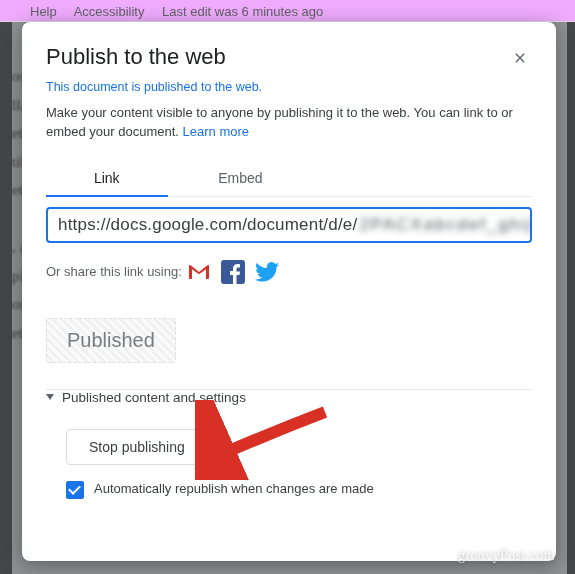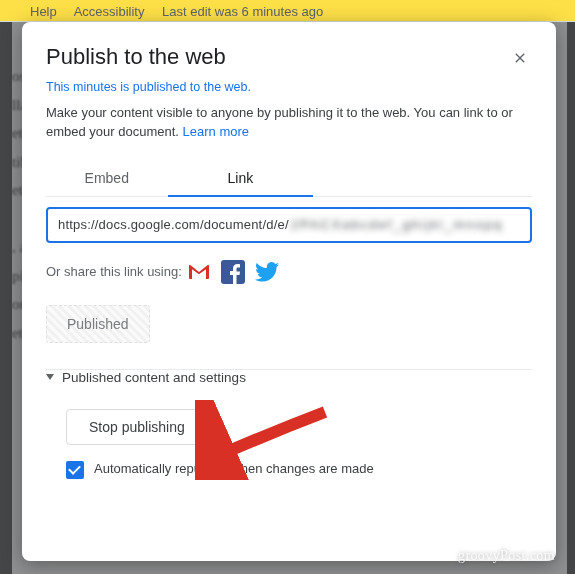--- a/index.html
+++ b/index.html
@@ -7,21 +7,21 @@
       width: 575px; height: 574px;
       font-family: Arial, "Helvetica Neue", sans-serif;
       background: #6b6b6b;
       position: relative;
       overflow: hidden;
     }
     .bg-menu {
       position: absolute;
       top: 0; left: 0; right: 0;
       height: 22px;
-      background: #fde047;
+      background: #f0abfc;
       font-size: 13px;
       color: #5f6368;
       padding: 4px 0 0 30px;
       border-bottom: 1px solid #dadce0;
     }
     .bg-menu span { margin-right: 14px; }
     .bg-body-text {
       position: absolute;
       top: 22px; left: 12px;
       right: 8px; bottom: 0;
@@ -112,21 +112,21 @@
       background: #1a73e8;
     }
     .tabs .tab:nth-child(2) { flex: 0 0 30%; }
     .link-input {
       width: 100%;
       margin-top: 10px;
       border: 2px solid #1a73e8;
       border-radius: 4px;
       height: 36px;
       padding: 0 10px;
-      font-size: 13px;
+      font-size: 17px;
       color: #3c4043;
       font-family: Arial, sans-serif;
       letter-spacing: 0.2px;
       white-space: nowrap;
       overflow: hidden;
       display: flex;
       align-items: center;
     }
     .link-input .blur { filter: blur(3px); opacity: 0.9; margin-left: 2px; letter-spacing: 2px; }
     .share-row {
@@ -137,26 +137,26 @@
       color: #5f6368;
     }
     .share-row .label { }
     .share-row .icon {
       width: 26px; height: 26px;
       margin: 0 4px;
       display: flex; align-items: center; justify-content: center;
     }
     .gmail-icon svg, .fb-icon svg, .tw-icon svg { width: 24px; height: 24px; }
     .status-btn {
-      margin-top: 20px;
+      margin-top: 33px;
       display: inline-block;
       padding: 10px 20px;
       border: 1px dashed #e0e0e0;
       color: #7a7d80;
-      font-size: 14px;
+      font-size: 20px;
       background: repeating-linear-gradient(45deg, #fafafa, #fafafa 3px, #f1f1f1 3px, #f1f1f1 6px);
       border-radius: 3px;
     }
     .divider {
       margin-top: 26px;
       border-top: 1px solid #e8eaed;
     }
     .expand-row {
       margin-top: 0;
       display: flex;
@@ -252,29 +252,29 @@
 <div class="dialog">
   <div class="dlg-head">
     <div class="dlg-title">Publish to the web</div>
     <div class="close-x">
       <svg viewBox="0 0 24 24" width="16" height="16">
           <path fill="#5f6368" d="M19 6.41 17.59 5 12 10.59 6.41 5 5 6.41 10.59 12 5 17.59 6.41 19 12 13.41 17.59 19 19 17.59 13.41 12z"></path>
         </svg>
     </div>
   </div>
 
-  <div class="pub-status">This minutes is published to the web.</div>
+  <div class="pub-status">This document is published to the web.</div>
 
   <div class="description">
     <span>Make your content visible to anyone by publishing it to the web. You can link to or embed your document. </span><a href="#">Learn more</a>
   </div>
 
   <div class="tabs">
+    <div class="tab active">Link</div>
     <div class="tab">Embed</div>
-    <div class="tab active">Link</div>
   </div>
 
   <div class="link-input">
     <span>https://docs.google.com/document/d/e/</span>
       <span class="blur">2PACXabcdef_ghijkl_mnopq</span>
   </div>
 
   <div class="share-row">
     <span class="label">Or share this link using:</span>
 

